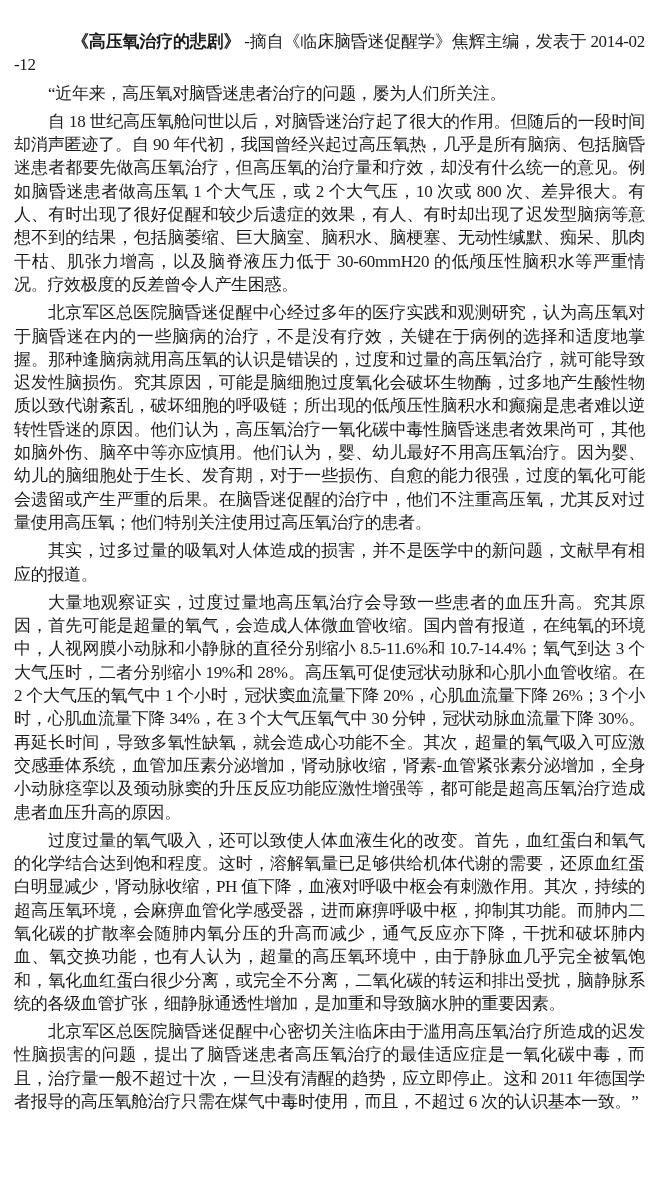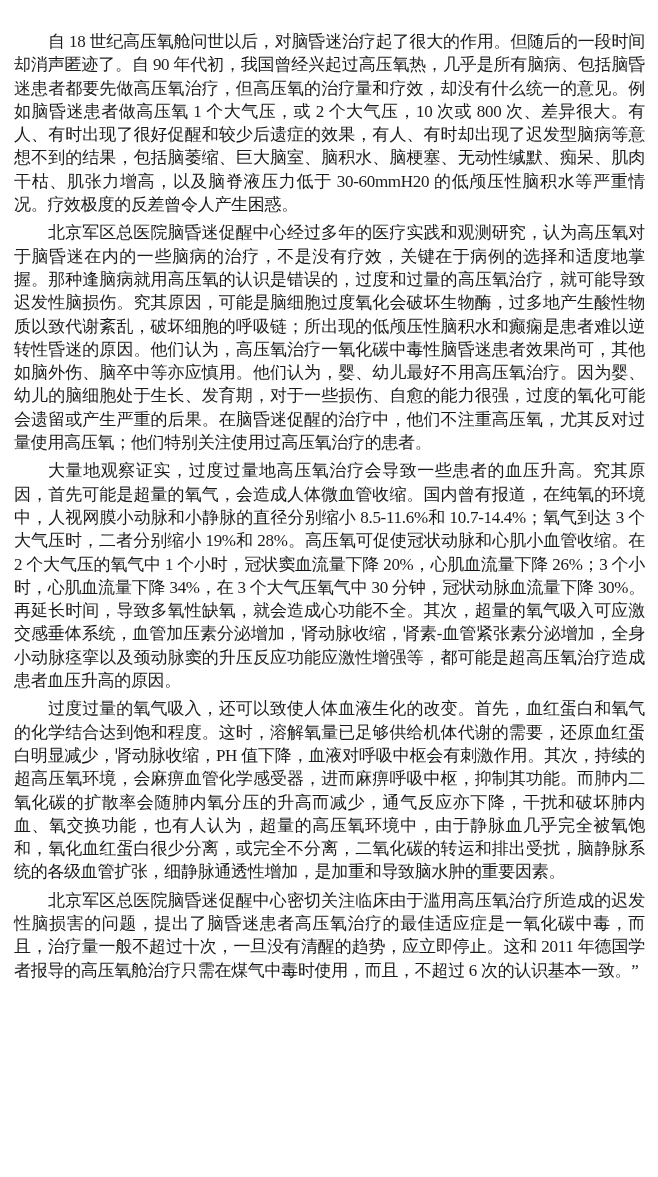--- a/index.html
+++ b/index.html
@@ -35,19 +35,22 @@
     text-indent: 58px;
   }
   .title-bold {
     font-weight: 700;
   }
 </style>
 </head>
 <body>
 
 <div class="page">
+  <p class="line title-line"><span class="title-bold">《高压氧治疗的悲剧》</span><span> -摘自《临床脑昏迷促醒学》焦辉主编，发表于 2014-02-12</span></p>
 
+  <p class="line">“近年来，高压氧对脑昏迷患者治疗的问题，屡为人们所关注。</p>
   <p class="line">自 18 世纪高压氧舱问世以后，对脑昏迷治疗起了很大的作用。但随后的一段时间却消声匿迹了。自 90 年代初，我国曾经兴起过高压氧热，几乎是所有脑病、包括脑昏迷患者都要先做高压氧治疗，但高压氧的治疗量和疗效，却没有什么统一的意见。例如脑昏迷患者做高压氧 1 个大气压，或 2 个大气压，10 次或 800 次、差异很大。有人、有时出现了很好促醒和较少后遗症的效果，有人、有时却出现了迟发型脑病等意想不到的结果，包括脑萎缩、巨大脑室、脑积水、脑梗塞、无动性缄默、痴呆、肌肉干枯、肌张力增高，以及脑脊液压力低于 30-60mmH20 的低颅压性脑积水等严重情况。疗效极度的反差曾令人产生困惑。</p>
   <p class="line">北京军区总医院脑昏迷促醒中心经过多年的医疗实践和观测研究，认为高压氧对于脑昏迷在内的一些脑病的治疗，不是没有疗效，关键在于病例的选择和适度地掌握。那种逢脑病就用高压氧的认识是错误的，过度和过量的高压氧治疗，就可能导致迟发性脑损伤。究其原因，可能是脑细胞过度氧化会破坏生物酶，过多地产生酸性物质以致代谢紊乱，破坏细胞的呼吸链；所出现的低颅压性脑积水和癫痫是患者难以逆转性昏迷的原因。他们认为，高压氧治疗一氧化碳中毒性脑昏迷患者效果尚可，其他如脑外伤、脑卒中等亦应慎用。他们认为，婴、幼儿最好不用高压氧治疗。因为婴、幼儿的脑细胞处于生长、发育期，对于一些损伤、自愈的能力很强，过度的氧化可能会遗留或产生严重的后果。在脑昏迷促醒的治疗中，他们不注重高压氧，尤其反对过量使用高压氧；他们特别关注使用过高压氧治疗的患者。</p>
+  <p class="line">其实，过多过量的吸氧对人体造成的损害，并不是医学中的新问题，文献早有相应的报道。</p>
   <p class="line">大量地观察证实，过度过量地高压氧治疗会导致一些患者的血压升高。究其原因，首先可能是超量的氧气，会造成人体微血管收缩。国内曾有报道，在纯氧的环境中，人视网膜小动脉和小静脉的直径分别缩小 8.5-11.6%和 10.7-14.4%；氧气到达 3 个大气压时，二者分别缩小 19%和 28%。高压氧可促使冠状动脉和心肌小血管收缩。在 2 个大气压的氧气中 1 个小时，冠状窦血流量下降 20%，心肌血流量下降 26%；3 个小时，心肌血流量下降 34%，在 3 个大气压氧气中 30 分钟，冠状动脉血流量下降 30%。再延长时间，导致多氧性缺氧，就会造成心功能不全。其次，超量的氧气吸入可应激交感垂体系统，血管加压素分泌增加，肾动脉收缩，肾素-血管紧张素分泌增加，全身小动脉痉挛以及颈动脉窦的升压反应功能应激性增强等，都可能是超高压氧治疗造成患者血压升高的原因。</p>
   <p class="line">过度过量的氧气吸入，还可以致使人体血液生化的改变。首先，血红蛋白和氧气的化学结合达到饱和程度。这时，溶解氧量已足够供给机体代谢的需要，还原血红蛋白明显减少，肾动脉收缩，PH 值下降，血液对呼吸中枢会有刺激作用。其次，持续的超高压氧环境，会麻痹血管化学感受器，进而麻痹呼吸中枢，抑制其功能。而肺内二氧化碳的扩散率会随肺内氧分压的升高而减少，通气反应亦下降，干扰和破坏肺内血、氧交换功能，也有人认为，超量的高压氧环境中，由于静脉血几乎完全被氧饱和，氧化血红蛋白很少分离，或完全不分离，二氧化碳的转运和排出受扰，脑静脉系统的各级血管扩张，细静脉通透性增加，是加重和导致脑水肿的重要因素。</p>
   <p class="line">北京军区总医院脑昏迷促醒中心密切关注临床由于滥用高压氧治疗所造成的迟发性脑损害的问题，提出了脑昏迷患者高压氧治疗的最佳适应症是一氧化碳中毒，而且，治疗量一般不超过十次，一旦没有清醒的趋势，应立即停止。这和 2011 年德国学者报导的高压氧舱治疗只需在煤气中毒时使用，而且，不超过 6 次的认识基本一致。”</p>
 </div>
 
 </body></html>

